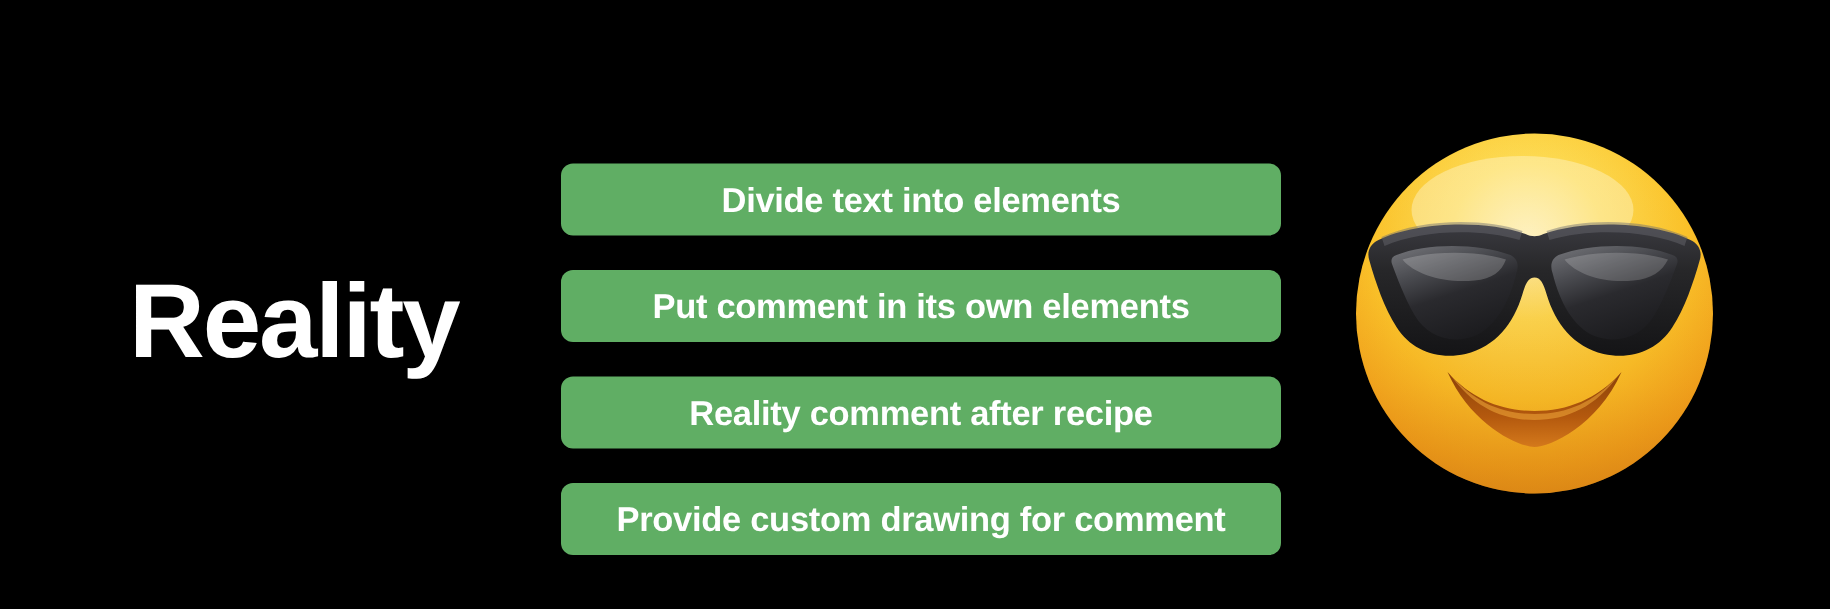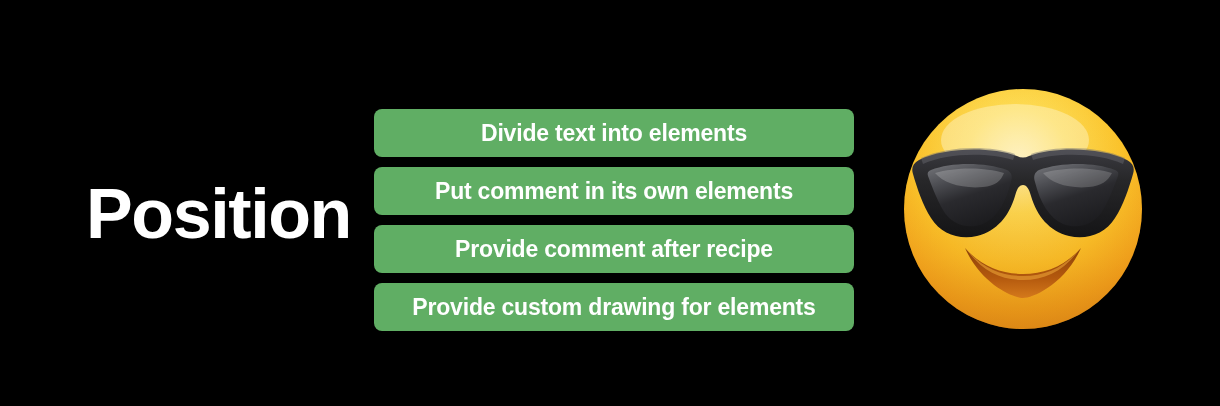--- a/index.html
+++ b/index.html
@@ -37,21 +37,21 @@
   }
 
   
   .steps {
     position: absolute;
     left: 374px;
     top: 109px;
     width: 480px;
     display: flex;
     flex-direction: column;
-    gap: 10px;
+    gap: 23px;
     justify-content: flex-end;
   }
 
   .step-box {
     width: 480px;
     height: 48px;
     border-radius: 8px;
     background: #60AE64;
     display: flex;
     align-items: center;
@@ -81,38 +81,38 @@
     display: block;
     width: 240px;
     height: 242px;
   }
 </style>
 </head>
 <body>
 
 <div class="slide">
 
-  <div class="slide-title">Position</div>
+  <div class="slide-title">Reality</div>
 
   <div class="steps">
 
     <div class="step-box">
       <span class="step-label">Divide text into elements</span>
     </div>
 
     <div class="step-box">
       <span class="step-label">Put comment in its own elements</span>
     </div>
 
     <div class="step-box">
-      <span class="step-label">Provide comment after recipe</span>
-    </div>
-
-    <div class="step-box">
-      <span class="step-label">Provide custom drawing for elements</span>
+      <span class="step-label">Reality comment after recipe</span>
+    </div>
+
+    <div class="step-box">
+      <span class="step-label">Provide custom drawing for comment</span>
     </div>
 
   </div>
 
   <div class="emoji-wrap">
     <svg viewBox="0 0 240 242" xmlns="http://www.w3.org/2000/svg" aria-hidden="true">
       <defs>
         <radialGradient id="faceGrad" cx="48%" cy="30%" r="72%">
           <stop offset="0%" stop-color="#FEF3C0"></stop>
           <stop offset="30%" stop-color="#FDDC55"></stop>

